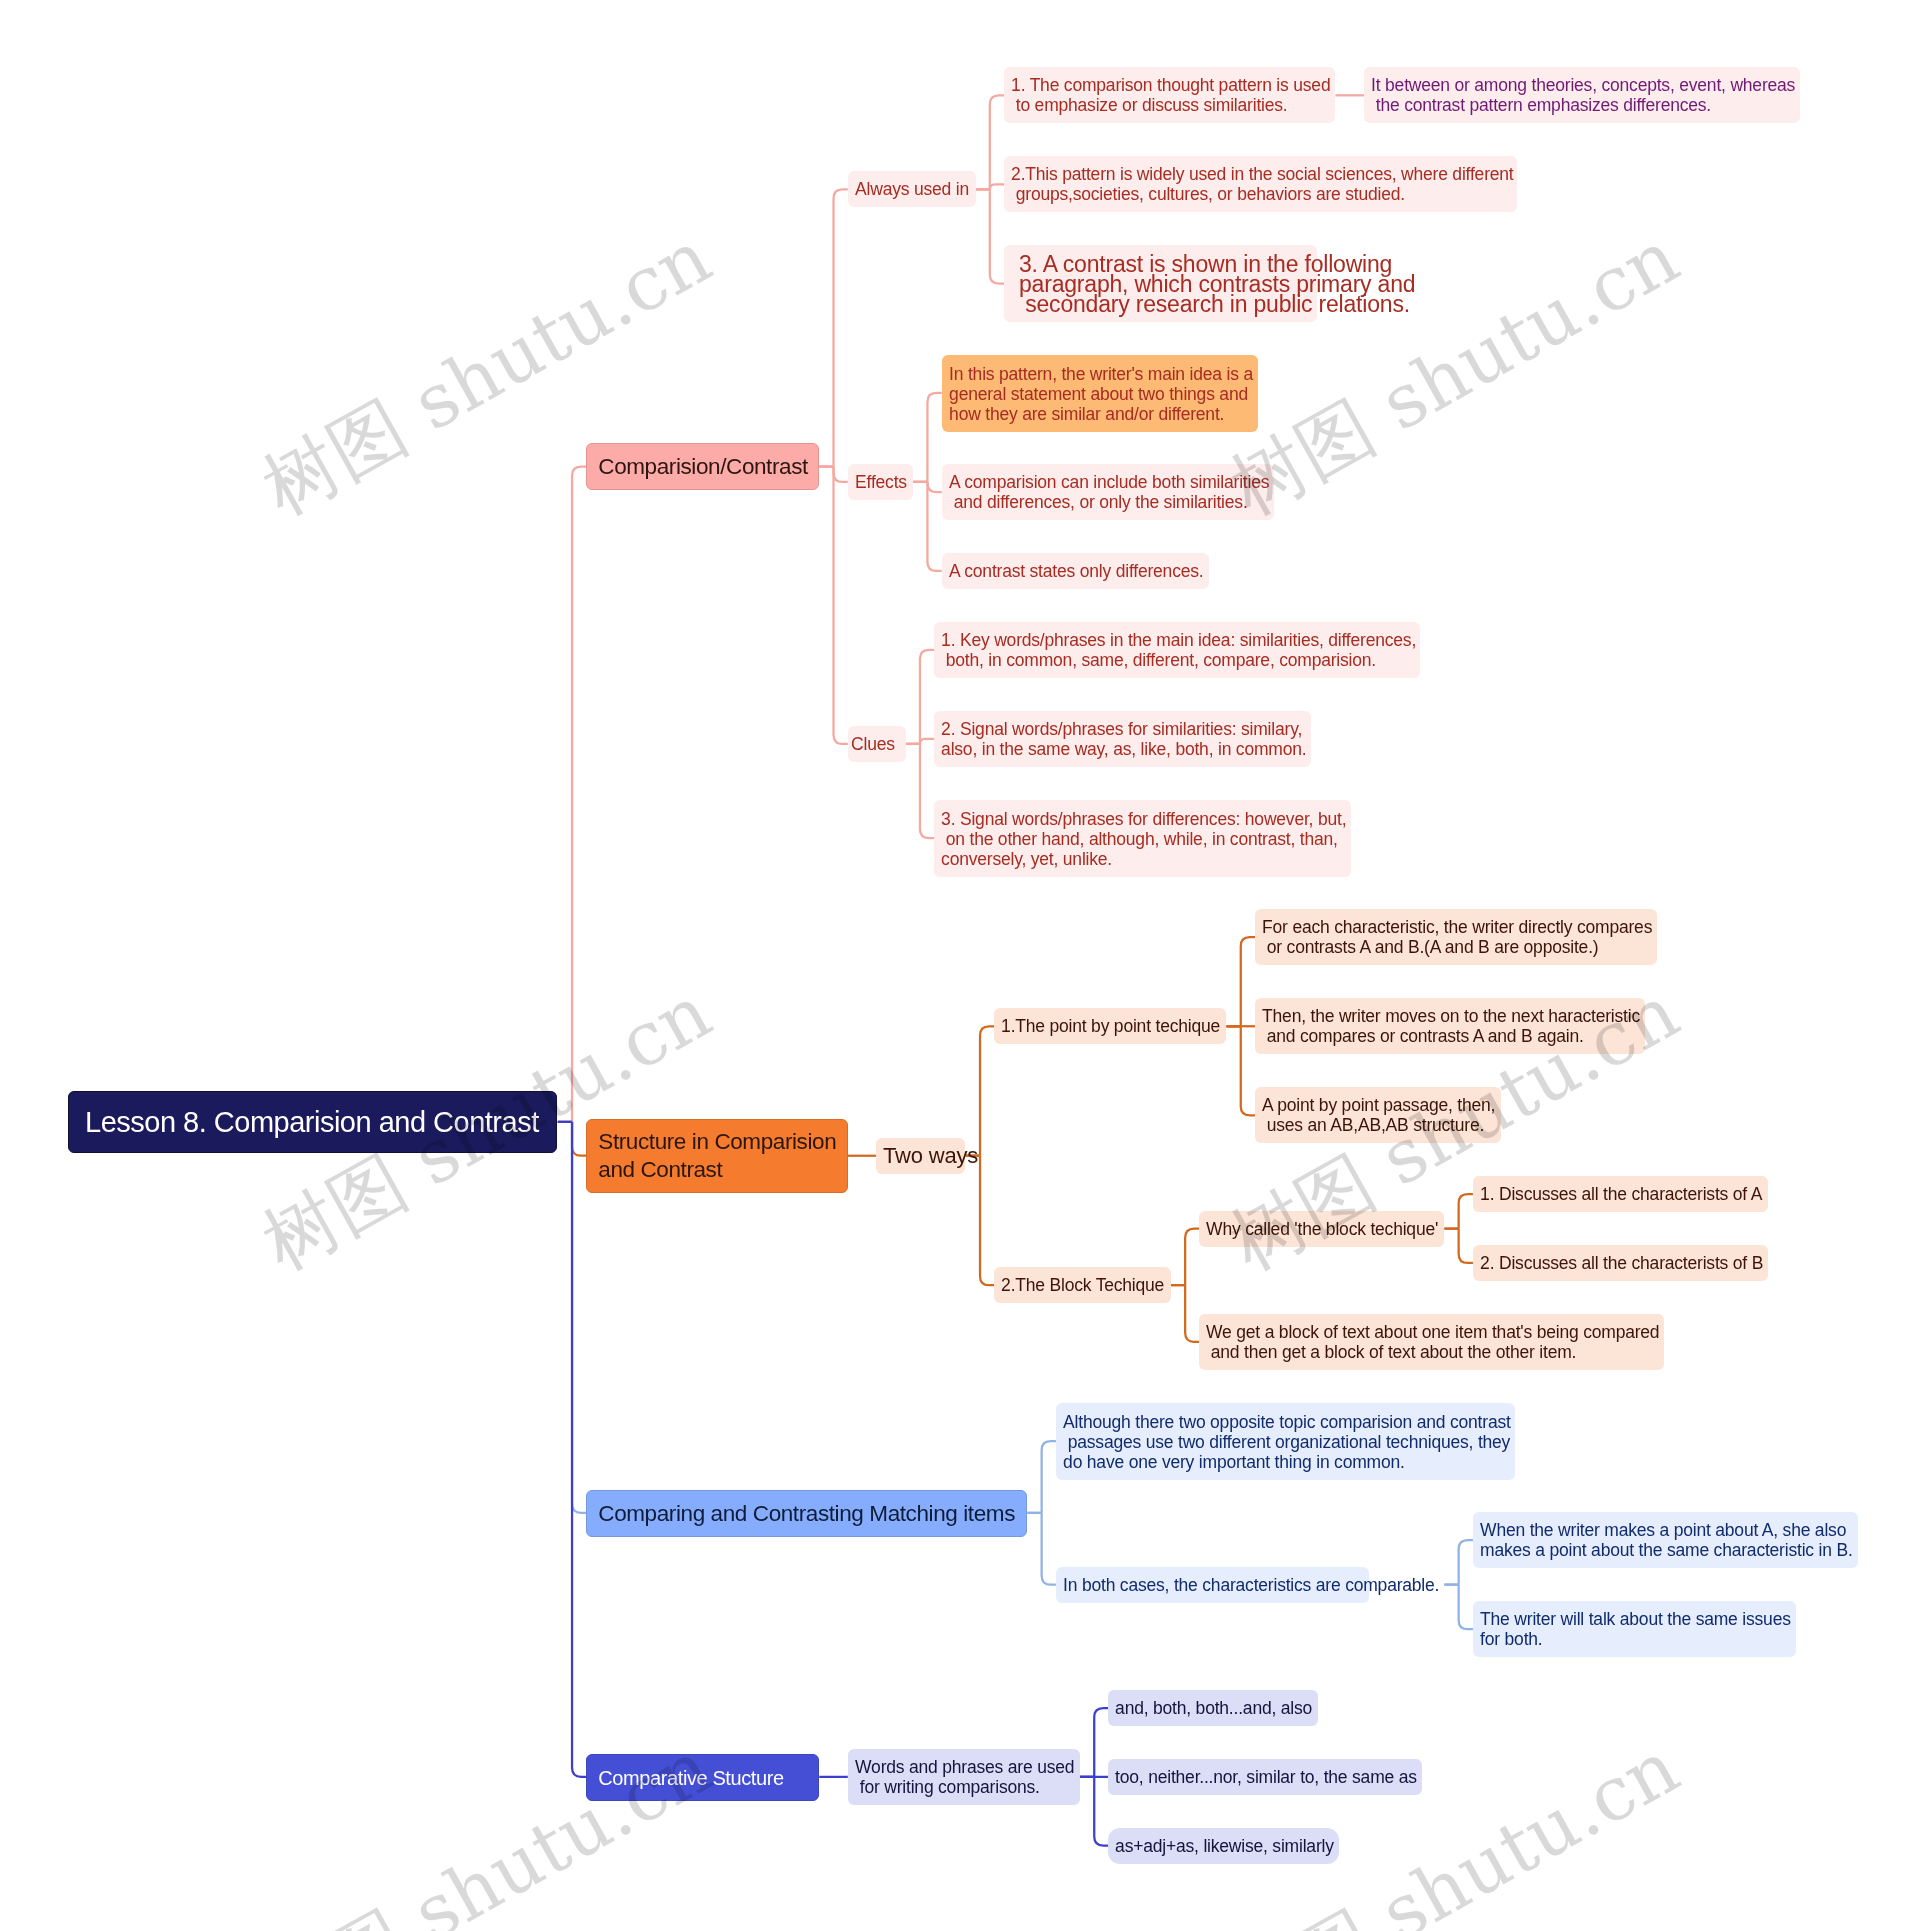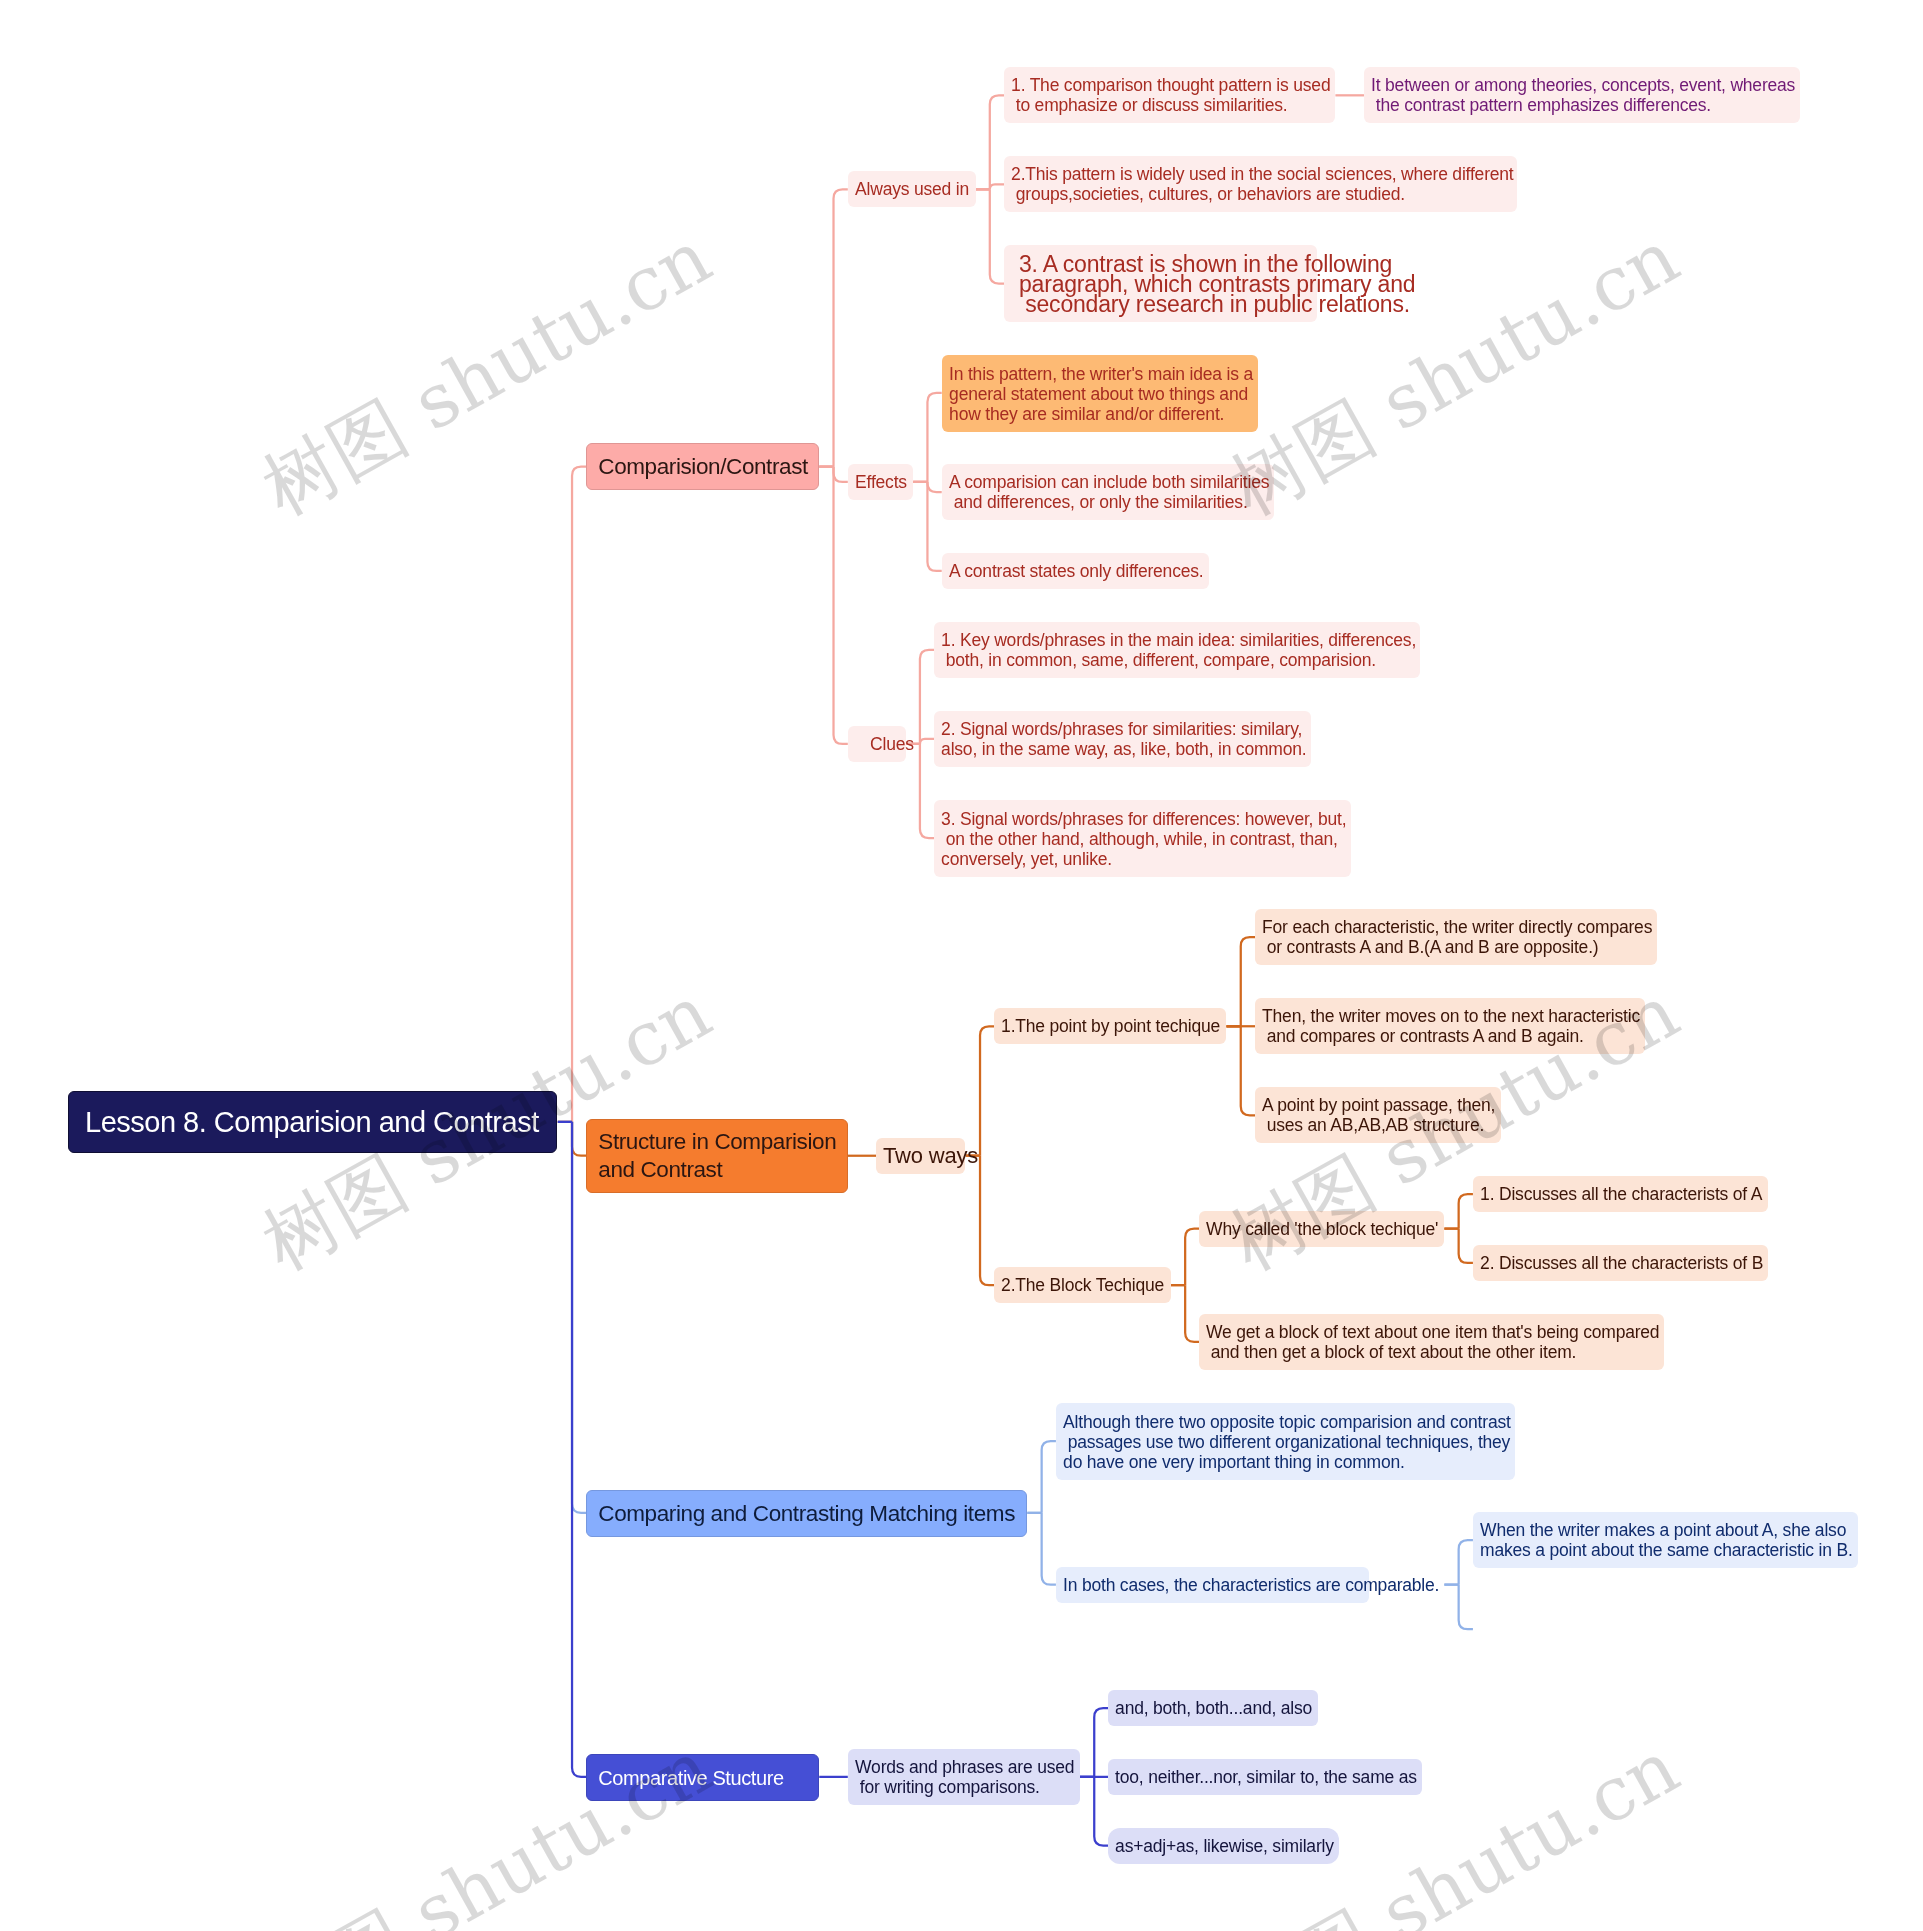--- a/index.html
+++ b/index.html
@@ -83,21 +83,21 @@
       <div class="node n-l" style="left: 1004px; top: 245px; width: 313px; height: 77px; font-size: 23px; line-height: 20px; letter-spacing: -0.2px; padding: 8px 15px; background: rgb(253, 237, 236); color: rgb(167, 44, 34);"><span class="t">3. A contrast is shown in the following
 paragraph, which contrasts primary and
  secondary research in public relations.</span></div>
       <div class="node n-l" style="left: 848px; top: 464px; width: 65px; height: 36px; font-size: 17.5px; line-height: 20px; letter-spacing: -0.2px; padding: 8px 7.1px; background: rgb(253, 237, 236); color: rgb(167, 44, 34);"><span class="t">Effects</span></div>
       <div class="node n-l" style="left: 942px; top: 355px; width: 316px; height: 77px; font-size: 17.5px; line-height: 20px; letter-spacing: -0.2px; padding: 8px 7.1px; background: #fdba74; color: rgb(167, 44, 34);"><span class="t">In this pattern, the writer's main idea is a
 general statement about two things and
 how they are similar and/or different.</span></div>
       <div class="node n-l" style="left: 942px; top: 464px; width: 332px; height: 56px; font-size: 17.5px; line-height: 20px; letter-spacing: -0.2px; padding: 8px 7.1px; background: rgb(253, 237, 236); color: rgb(167, 44, 34);"><span class="t">A comparision can include both similarities
  and differences, or only the similarities.</span></div>
       <div class="node n-l" style="left: 942px; top: 553px; width: 267px; height: 36px; font-size: 17.5px; line-height: 20px; letter-spacing: -0.2px; padding: 8px 7.1px; background: rgb(253, 237, 236); color: rgb(167, 44, 34);"><span class="t">A contrast states only differences.</span></div>
-      <div class="node n-l" style="left: 848px; top: 726px; width: 58px; height: 36px; font-size: 17.5px; line-height: 20px; letter-spacing: -0.2px; padding: 8px 22px; background: rgb(253, 237, 236); color: rgb(167, 44, 34);"><span class="t">Clues</span></div>
+      <div class="node n-l" style="left: 848px; top: 726px; width: 58px; height: 36px; font-size: 17.5px; line-height: 20px; letter-spacing: -0.2px; padding: 8px 3px; background: rgb(253, 237, 236); color: rgb(167, 44, 34);"><span class="t">Clues</span></div>
       <div class="node n-l" style="left: 934px; top: 622px; width: 486px; height: 56px; font-size: 17.5px; line-height: 20px; letter-spacing: -0.2px; padding: 8px 7.1px; background: rgb(253, 237, 236); color: rgb(167, 44, 34);"><span class="t">1. Key words/phrases in the main idea: similarities, differences,
  both, in common, same, different, compare, comparision.</span></div>
       <div class="node n-l" style="left: 934px; top: 711px; width: 377px; height: 56px; font-size: 17.5px; line-height: 20px; letter-spacing: -0.2px; padding: 8px 7.1px; background: rgb(253, 237, 236); color: rgb(167, 44, 34);"><span class="t">2. Signal words/phrases for similarities: similary,
 also, in the same way, as, like, both, in common.</span></div>
       <div class="node n-l" style="left: 934px; top: 800px; width: 417px; height: 77px; font-size: 17.5px; line-height: 20px; letter-spacing: -0.2px; padding: 8px 7.1px; background: rgb(253, 237, 236); color: rgb(167, 44, 34);"><span class="t">3. Signal words/phrases for differences: however, but,
  on the other hand, although, while, in contrast, than,
 conversely, yet, unlike.</span></div>
       <div class="node n-b" style="left: 586px; top: 1119px; width: 262px; height: 74px; font-size: 22.5px; line-height: 28px; letter-spacing: -0.4px; padding: 9.4px 11.3px; background: rgb(245, 124, 46); color: rgb(43, 22, 18); border: 0.8px solid rgb(216, 109, 40);"><span class="t">Structure in Comparision
 and Contrast</span></div>
       <div class="node n-l" style="left: 876px; top: 1138px; width: 89px; height: 36px; font-size: 22px; line-height: 20px; letter-spacing: -0.2px; padding: 8px 7.1px; background: rgb(252, 228, 214); color: rgb(60, 21, 8);"><span class="t">Two ways</span></div>
@@ -114,20 +114,22 @@
       <div class="node n-l" style="left: 1473px; top: 1245px; width: 295px; height: 36px; font-size: 17.5px; line-height: 20px; letter-spacing: -0.2px; padding: 8px 7.1px; background: rgb(252, 228, 214); color: rgb(60, 21, 8);"><span class="t">2. Discusses all the characterists of B</span></div>
       <div class="node n-l" style="left: 1199px; top: 1314px; width: 465px; height: 56px; font-size: 17.5px; line-height: 20px; letter-spacing: -0.2px; padding: 8px 7.1px; background: rgb(252, 228, 214); color: rgb(60, 21, 8);"><span class="t">We get a block of text about one item that's being compared
  and then get a block of text about the other item.</span></div>
       <div class="node n-b" style="left: 586px; top: 1490px; width: 441px; height: 47px; font-size: 22.5px; line-height: 28px; letter-spacing: -0.4px; padding: 9.4px 11.3px; background: rgb(134, 173, 253); color: rgb(14, 28, 58); border: 0.8px solid rgb(118, 152, 223);"><span class="t">Comparing and Contrasting Matching items</span></div>
       <div class="node n-l" style="left: 1056px; top: 1403px; width: 459px; height: 77px; font-size: 17.5px; line-height: 20px; letter-spacing: -0.2px; padding: 8px 7.1px; background: rgb(230, 237, 252); color: rgb(16, 44, 109);"><span class="t">Although there two opposite topic comparision and contrast
  passages use two different organizational techniques, they
 do have one very important thing in common.</span></div>
       <div class="node n-l" style="left: 1056px; top: 1567px; width: 313px; height: 36px; font-size: 17.5px; line-height: 20px; letter-spacing: -0.2px; padding: 8px 7.1px; background: rgb(230, 237, 252); color: rgb(16, 44, 109);"><span class="t">In both cases, the characteristics are comparable.</span></div>
       <div class="node n-l" style="left: 1473px; top: 1512px; width: 385px; height: 56px; font-size: 17.5px; line-height: 20px; letter-spacing: -0.2px; padding: 8px 7.1px; background: rgb(230, 237, 252); color: rgb(16, 44, 109);"><span class="t">When the writer makes a point about A, she also
 makes a point about the same characteristic in B.</span></div>
+      <div class="node n-l" style="left: 1473px; top: 1601px; width: 323px; height: 56px; font-size: 17.5px; line-height: 20px; letter-spacing: -0.2px; padding: 8px 7.1px; background: rgb(230, 237, 252); color: rgb(16, 44, 109);"><span class="t">The writer will talk about the same issues
+for both.</span></div>
       <div class="node n-b" style="left: 586px; top: 1754px; width: 233px; height: 47px; font-size: 20px; line-height: 28px; letter-spacing: -0.4px; padding: 9.4px 11.3px; background: rgb(69, 79, 213); color: rgb(255, 255, 255); border: 0.8px solid rgb(61, 70, 187);"><span class="t">Comparative Stucture</span></div>
       <div class="node n-l" style="left: 848px; top: 1749px; width: 232px; height: 56px; font-size: 17.5px; line-height: 20px; letter-spacing: -0.2px; padding: 8px 7.1px; background: rgb(220, 222, 247); color: rgb(20, 20, 60);"><span class="t">Words and phrases are used
  for writing comparisons.</span></div>
       <div class="node n-l" style="left: 1108px; top: 1690px; width: 210px; height: 36px; font-size: 17.5px; line-height: 20px; letter-spacing: -0.2px; padding: 8px 7.1px; background: rgb(220, 222, 247); color: rgb(20, 20, 60);"><span class="t">and, both, both...and, also</span></div>
       <div class="node n-l" style="left: 1108px; top: 1759px; width: 314px; height: 36px; font-size: 17.5px; line-height: 20px; letter-spacing: -0.2px; padding: 8px 7.1px; background: rgb(220, 222, 247); color: rgb(20, 20, 60);"><span class="t">too, neither...nor, similar to, the same as</span></div>
       <div class="node n-l" style="left: 1108px; top: 1828px; width: 231px; height: 36px; font-size: 17.5px; line-height: 20px; letter-spacing: -0.2px; padding: 8px 7.1px; background: rgb(220, 222, 247); color: rgb(20, 20, 60); border-radius: 12px;"><span class="t">as+adj+as, likewise, similarly</span></div>
     </div>
 </div>
 
 

